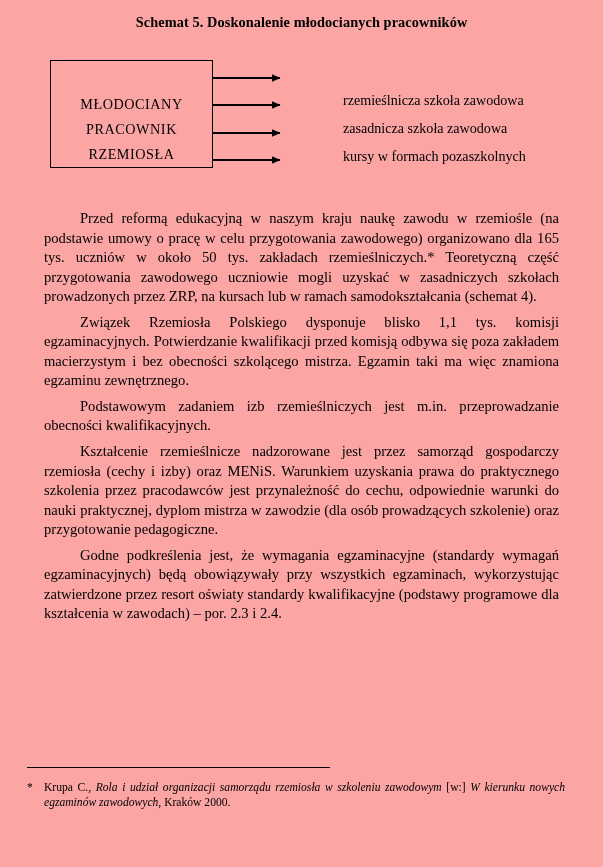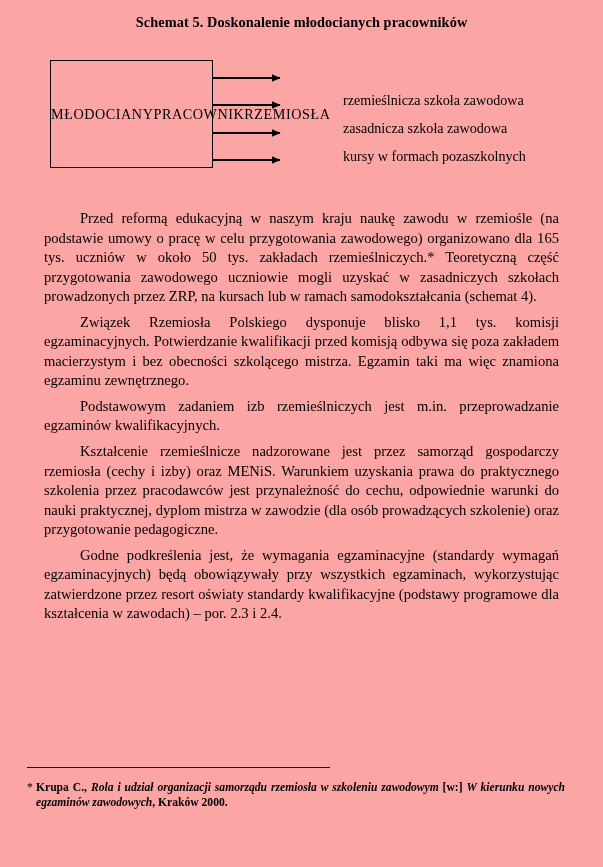--- a/index.html
+++ b/index.html
@@ -43,23 +43,23 @@
   }
   .diagram-box {
     position: absolute;
     left: 50px;
     top: 60px;
     width: 163px;
     height: 108px;
     border: 1.6px solid #000000;
     box-sizing: border-box;
     display: flex;
-    flex-direction: row;
+    flex-direction: column;
     align-items: center;
-    justify-content: flex-start;
+    justify-content: flex-end;
   }
   .diagram-box-line {
     font-size: 14.2px;
     line-height: 1.0;
     letter-spacing: 0.55px;
     margin: 5.5px 0;
     white-space: nowrap;
   }
   .arrows-svg {
     position: absolute;
@@ -117,23 +117,22 @@
     line-height: 15.2px;
     text-align: justify;
   }
   .footnote .fn-marker {
     position: absolute;
     left: 0;
     top: 0;
   }
   .footnote .fn-body {
     display: block;
-    margin-left: 9px;
+    margin-left: 17px;
     text-align: justify;
-    font-weight: bold;
   }
   .footnote i { font-style: italic; }
 
   
   .page-number {
     position: absolute;
     left: 29px;
     top: 872px;
     font-size: 10px;
     line-height: 1;
@@ -169,21 +168,21 @@
     </svg>
 
     <div class="out-label l0">rzemieślnicza szkoła zawodowa</div>
     <div class="out-label l1">zasadnicza szkoła zawodowa</div>
     <div class="out-label l2">kursy w formach pozaszkolnych</div>
   </div>
 
   <div class="body-text">
     <p>Przed reformą edukacyjną w naszym kraju naukę zawodu w rzemiośle (na podstawie umowy o pracę w celu przygotowania zawodowego) organizowano dla 165 tys. uczniów w około 50 tys. zakładach rzemieślniczych.* Teoretyczną część przygotowania zawodowego uczniowie mogli uzyskać w zasadniczych szkołach prowadzonych przez ZRP, na kursach lub w ramach samodokształcania (schemat 4).</p>
     <p>Związek Rzemiosła Polskiego dysponuje blisko 1,1 tys. komisji egzaminacyjnych. Potwierdzanie kwalifikacji przed komisją odbywa się poza zakładem macierzystym i bez obecności szkolącego mistrza. Egzamin taki ma więc znamiona egzaminu zewnętrznego.</p>
-    <p>Podstawowym zadaniem izb rzemieślniczych jest m.in. przeprowadzanie egzaminów kwalifikacyjnych.</p>
+    <p>Podstawowym zadaniem izb rzemieślniczych jest m.in. przeprowadzanie obecności kwalifikacyjnych.</p>
     <p>Kształcenie rzemieślnicze nadzorowane jest przez samorząd gospodarczy rzemiosła (cechy i izby) oraz MENiS. Warunkiem uzyskania prawa do praktycznego szkolenia przez pracodawców jest przynależność do cechu, odpowiednie warunki do nauki praktycznej, dyplom mistrza w zawodzie (dla osób prowadzących szkolenie) oraz przygotowanie pedagogiczne.</p>
     <p>Godne podkreślenia jest, że wymagania egzaminacyjne (standardy wymagań egzaminacyjnych) będą obowiązywały przy wszystkich egzaminach, wykorzystując zatwierdzone przez resort oświaty standardy kwalifikacyjne (podstawy programowe dla kształcenia w zawodach) – por. 2.3 i 2.4.</p>
   </div>
 
   <div class="footnote-rule"></div>
   <div class="footnote">
     <span class="fn-marker">*</span>
     <span class="fn-body"><span>Krupa C.,</span> <i>Rola i udział organizacji samorządu rzemiosła w szkoleniu zawodowym</i> <span>[w:]</span> <i>W kierunku nowych egzaminów zawodowych</i><span>, Kraków 2000.</span></span>
   </div>
 

